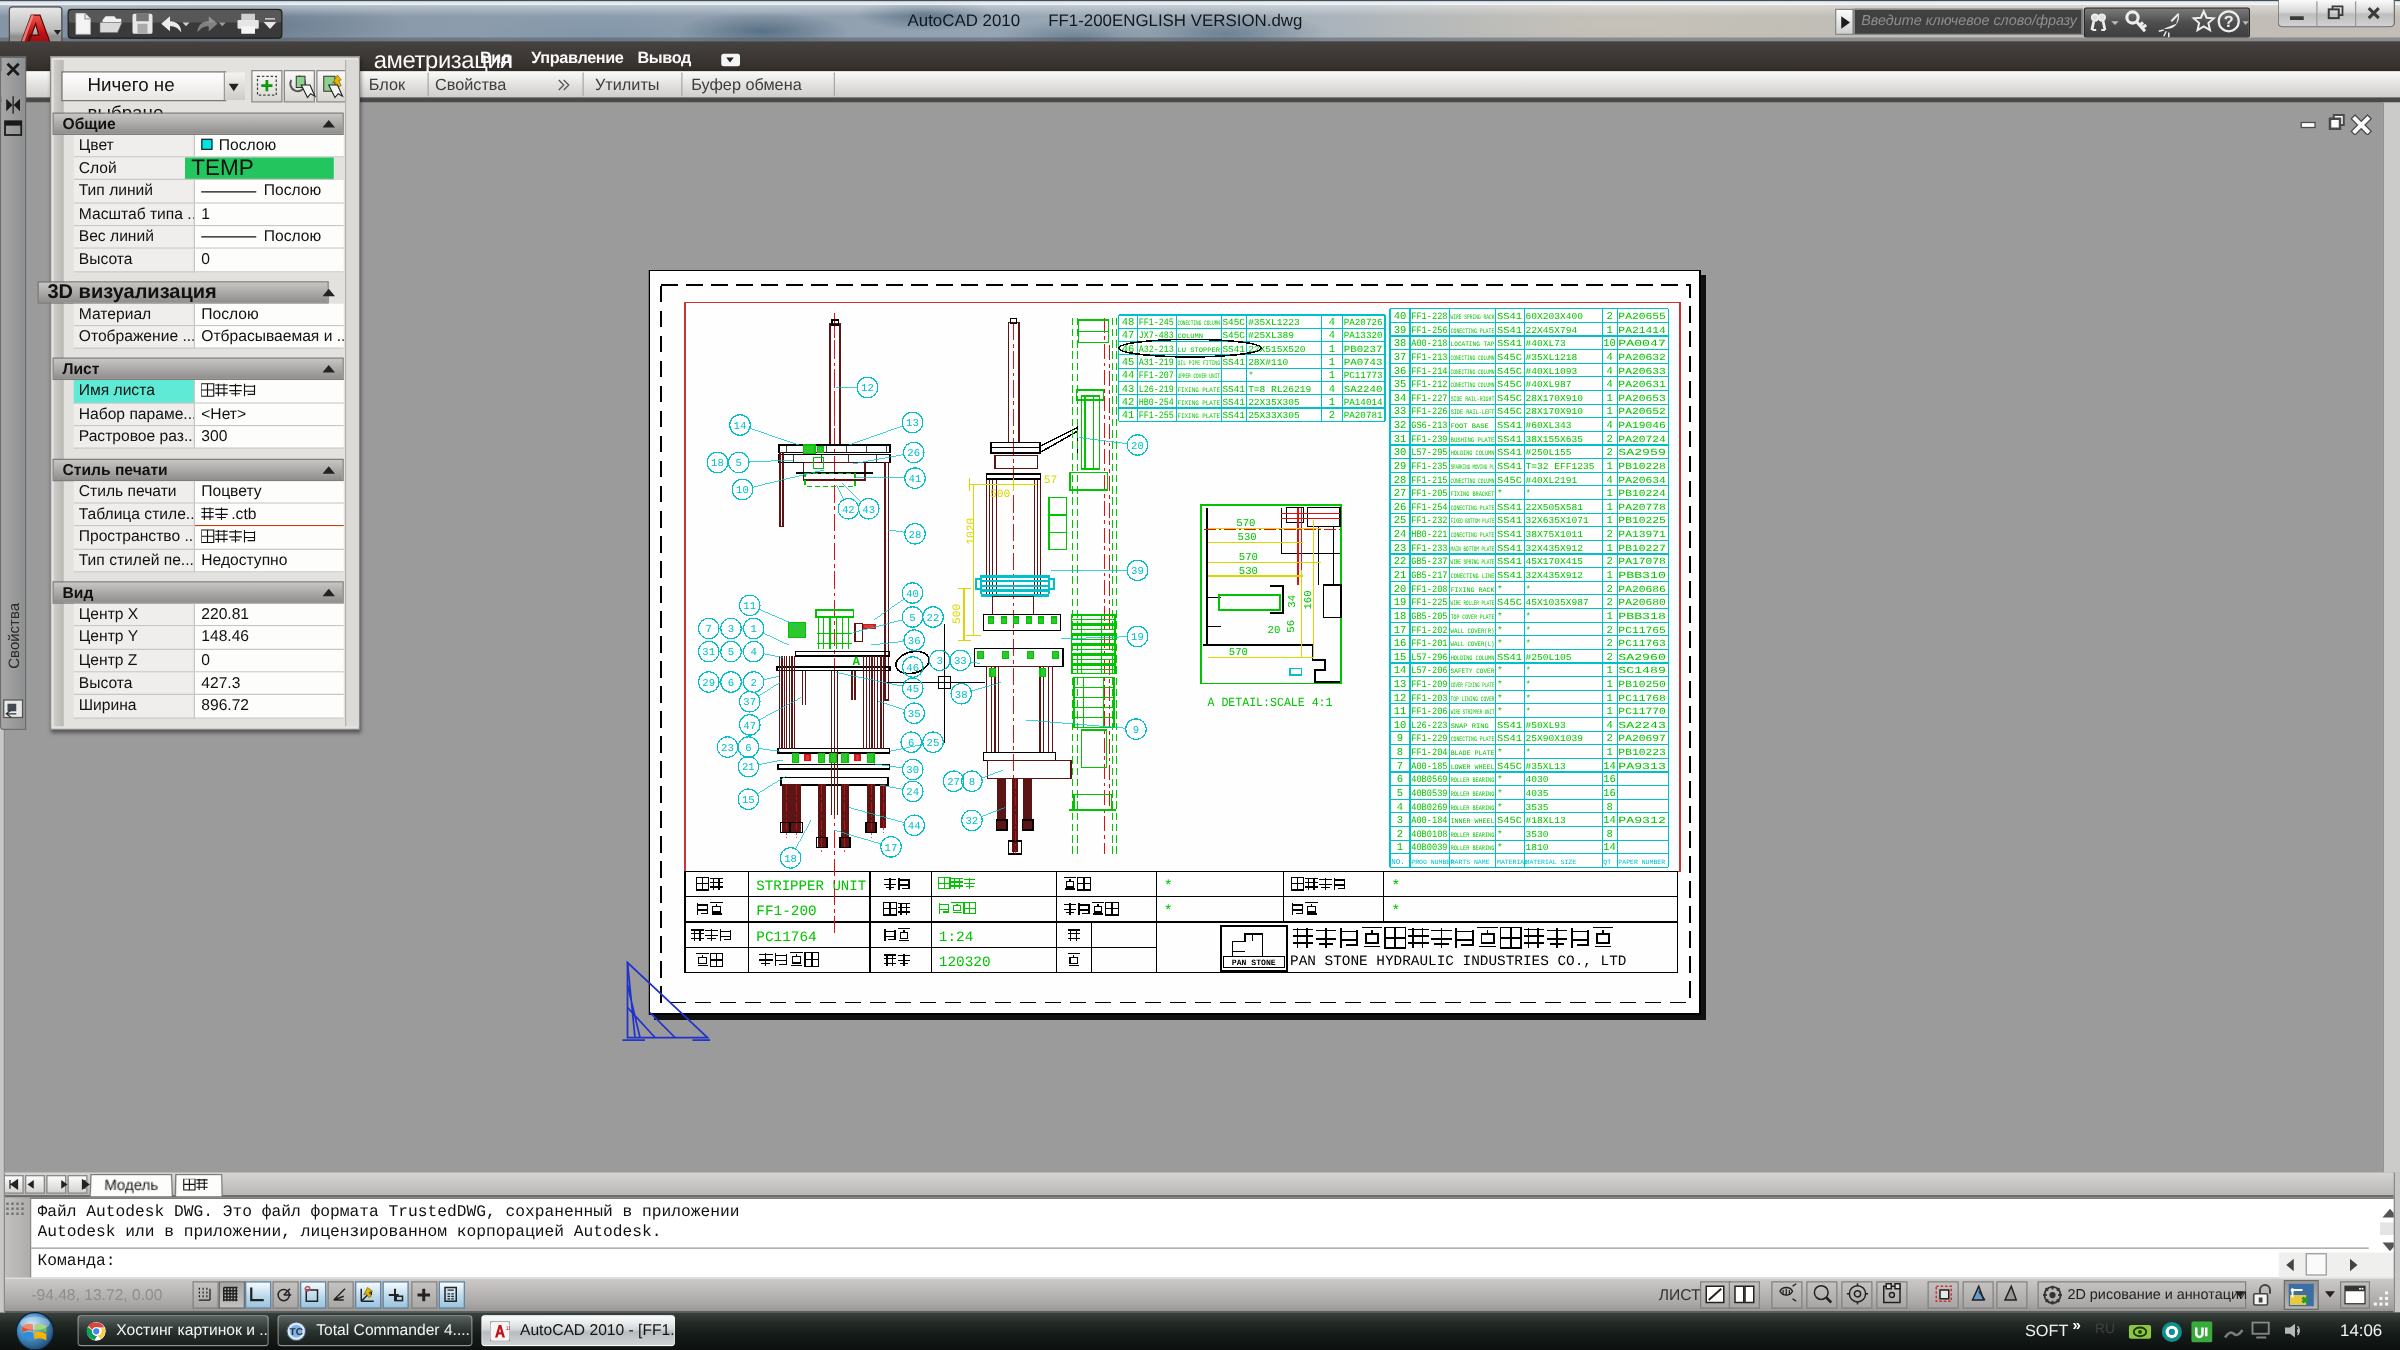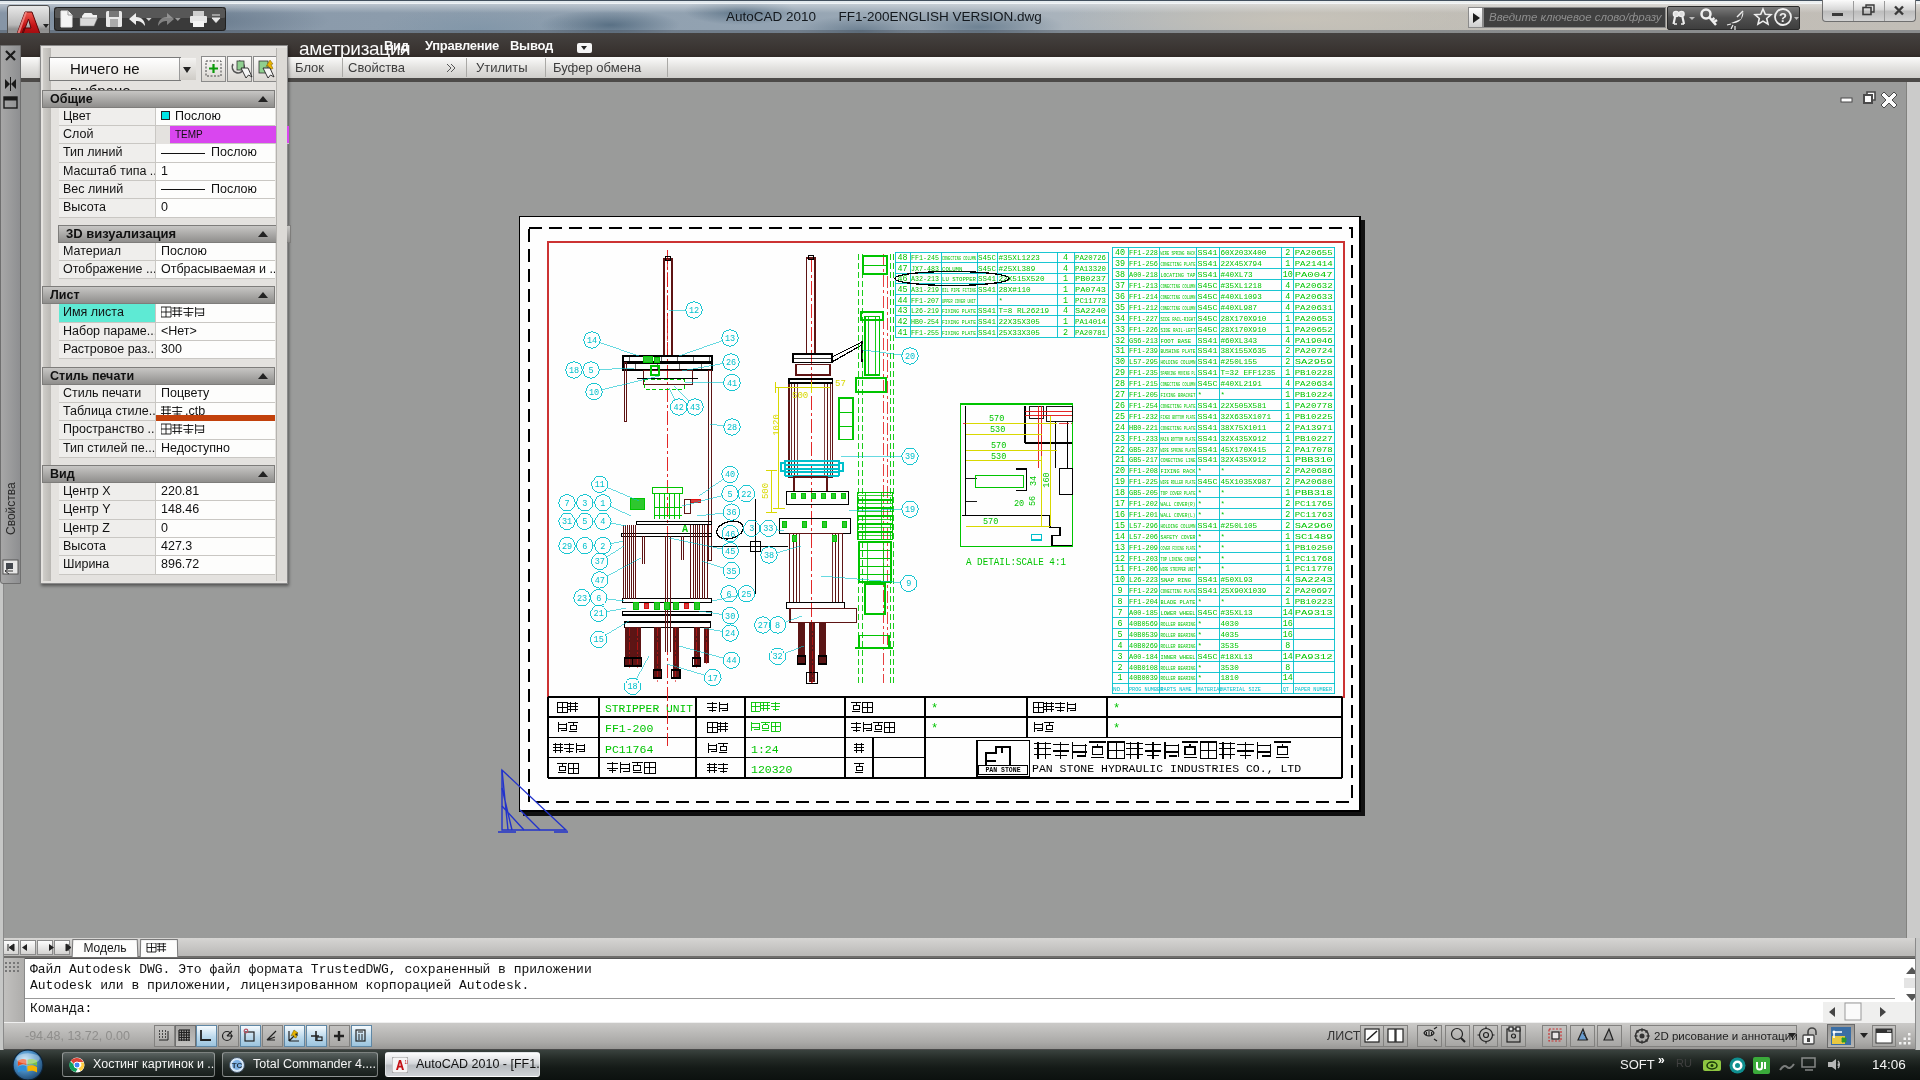--- a/index.html
+++ b/index.html
@@ -1094,30 +1094,30 @@
       <path d="M10 12 l5 10 2.5-3 3.5 2 -4 -9 z" fill="#f5f5f5" stroke="#222" stroke-width=".9"></path>
     </g>
   </svg>
 <div class="abs" style="left:42px;top:89.6px;width:233px;height:18px;background:linear-gradient(180deg,#c7c6c4,#8f8e8c);border:1px solid #7e7d7b;font-size:12.5px;font-weight:bold;color:#111;line-height:16px;padding-left:7px">Общие</div>
 <svg class="abs" style="left:258px;top:95.6px" width="10" height="7">
     <path d="M5 0 L10 6 L0 6 Z" fill="#222"></path>
   </svg>
 <div class="abs" style="left:59px;top:107.6px;width:97px;height:18.35px;background:#efeeec;border-bottom:1px solid #c9c7c3;border-right:1px solid #c9c7c3;font-size:12.5px;color:#111;line-height:17px;padding-left:4px;white-space:nowrap;overflow:hidden">Цвет</div>
 <div class="abs" style="left:156px;top:107.6px;width:119px;height:18.35px;background:#fdfdfc;border-bottom:1px solid #c9c7c3;font-size:12.5px;color:#111;line-height:17px;padding-left:5px;white-space:nowrap;overflow:hidden"><span style="display:inline-block;width:9px;height:9px;background:#00e5e5;border:1px solid #222;margin-right:5px"></span>Послою</div>
 <div class="abs" style="left:59px;top:125.9px;width:97px;height:18.35px;background:#efeeec;border-bottom:1px solid #c9c7c3;border-right:1px solid #c9c7c3;font-size:12.5px;color:#111;line-height:17px;padding-left:4px;white-space:nowrap;overflow:hidden">Слой</div>
-<div class="abs" style="left:170px;top:125.9px;width:119px;height:18.35px;background:#d946ef;border-bottom:1px solid #c9c7c3;font-size:10px;color:#111;line-height:17px;padding-left:5px;white-space:nowrap;overflow:hidden">TEMP</div>
+<div class="abs" style="left:148px;top:125.9px;width:119px;height:18.35px;background:#22c55e;border-bottom:1px solid #c9c7c3;font-size:18px;color:#111;line-height:17px;padding-left:5px;white-space:nowrap;overflow:hidden">TEMP</div>
 <div class="abs" style="left:59px;top:144.3px;width:97px;height:18.35px;background:#efeeec;border-bottom:1px solid #c9c7c3;border-right:1px solid #c9c7c3;font-size:12.5px;color:#111;line-height:17px;padding-left:4px;white-space:nowrap;overflow:hidden">Тип линий</div>
 <div class="abs" style="left:156px;top:144.3px;width:119px;height:18.35px;background:#fdfdfc;border-bottom:1px solid #c9c7c3;font-size:12.5px;color:#111;line-height:17px;padding-left:5px;white-space:nowrap;overflow:hidden"><span style="display:inline-block;width:44px;height:1px;background:#111;vertical-align:middle;margin-right:6px"></span>Послою</div>
 <div class="abs" style="left:59px;top:162.6px;width:97px;height:18.35px;background:#efeeec;border-bottom:1px solid #c9c7c3;border-right:1px solid #c9c7c3;font-size:12.5px;color:#111;line-height:17px;padding-left:4px;white-space:nowrap;overflow:hidden">Масштаб типа ...</div>
 <div class="abs" style="left:156px;top:162.6px;width:119px;height:18.35px;background:#fdfdfc;border-bottom:1px solid #c9c7c3;font-size:12.5px;color:#111;line-height:17px;padding-left:5px;white-space:nowrap;overflow:hidden">1</div>
 <div class="abs" style="left:59px;top:181.0px;width:97px;height:18.35px;background:#efeeec;border-bottom:1px solid #c9c7c3;border-right:1px solid #c9c7c3;font-size:12.5px;color:#111;line-height:17px;padding-left:4px;white-space:nowrap;overflow:hidden">Вес линий</div>
 <div class="abs" style="left:156px;top:181.0px;width:119px;height:18.35px;background:#fdfdfc;border-bottom:1px solid #c9c7c3;font-size:12.5px;color:#111;line-height:17px;padding-left:5px;white-space:nowrap;overflow:hidden"><span style="display:inline-block;width:44px;height:1px;background:#111;vertical-align:middle;margin-right:6px"></span>Послою</div>
 <div class="abs" style="left:59px;top:199.3px;width:97px;height:18.35px;background:#efeeec;border-bottom:1px solid #c9c7c3;border-right:1px solid #c9c7c3;font-size:12.5px;color:#111;line-height:17px;padding-left:4px;white-space:nowrap;overflow:hidden">Высота</div>
 <div class="abs" style="left:156px;top:199.3px;width:119px;height:18.35px;background:#fdfdfc;border-bottom:1px solid #c9c7c3;font-size:12.5px;color:#111;line-height:17px;padding-left:5px;white-space:nowrap;overflow:hidden">0</div>
-<div class="abs" style="left:58px;top:224.7px;width:233px;height:18px;background:linear-gradient(180deg,#c7c6c4,#8f8e8c);border:1px solid #7e7d7b;font-size:13px;font-weight:bold;color:#111;line-height:16px;padding-left:7px">3D визуализация</div>
+<div class="abs" style="left:30px;top:224.7px;width:233px;height:18px;background:linear-gradient(180deg,#c7c6c4,#8f8e8c);border:1px solid #7e7d7b;font-size:16px;font-weight:bold;color:#111;line-height:16px;padding-left:7px">3D визуализация</div>
 <svg class="abs" style="left:258px;top:230.7px" width="10" height="7">
     <path d="M5 0 L10 6 L0 6 Z" fill="#222"></path>
   </svg>
 <div class="abs" style="left:59px;top:242.7px;width:97px;height:18.35px;background:#efeeec;border-bottom:1px solid #c9c7c3;border-right:1px solid #c9c7c3;font-size:12.5px;color:#111;line-height:17px;padding-left:4px;white-space:nowrap;overflow:hidden">Материал</div>
 <div class="abs" style="left:156px;top:242.7px;width:119px;height:18.35px;background:#fdfdfc;border-bottom:1px solid #c9c7c3;font-size:12.5px;color:#111;line-height:17px;padding-left:5px;white-space:nowrap;overflow:hidden">Послою</div>
 <div class="abs" style="left:59px;top:261.0px;width:97px;height:18.35px;background:#efeeec;border-bottom:1px solid #c9c7c3;border-right:1px solid #c9c7c3;font-size:12.5px;color:#111;line-height:17px;padding-left:4px;white-space:nowrap;overflow:hidden">Отображение ...</div>
 <div class="abs" style="left:156px;top:261.0px;width:119px;height:18.35px;background:#fdfdfc;border-bottom:1px solid #c9c7c3;font-size:12.5px;color:#111;line-height:17px;padding-left:5px;white-space:nowrap;overflow:hidden">Отбрасываемая и ...</div>
 <div class="abs" style="left:42px;top:286.4px;width:233px;height:18px;background:linear-gradient(180deg,#c7c6c4,#8f8e8c);border:1px solid #7e7d7b;font-size:12.5px;font-weight:bold;color:#111;line-height:16px;padding-left:7px">Лист</div>
 <svg class="abs" style="left:258px;top:292.4px" width="10" height="7">
     <path d="M5 0 L10 6 L0 6 Z" fill="#222"></path>
@@ -1133,21 +1133,21 @@
 <div class="abs" style="left:156px;top:322.8px;width:119px;height:18.35px;background:#fdfdfc;border-bottom:1px solid #c9c7c3;font-size:12.5px;color:#111;line-height:17px;padding-left:5px;white-space:nowrap;overflow:hidden">&lt;Нет&gt;</div>
 <div class="abs" style="left:59px;top:341.1px;width:97px;height:18.35px;background:#efeeec;border-bottom:1px solid #c9c7c3;border-right:1px solid #c9c7c3;font-size:12.5px;color:#111;line-height:17px;padding-left:4px;white-space:nowrap;overflow:hidden">Растровое раз...</div>
 <div class="abs" style="left:156px;top:341.1px;width:119px;height:18.35px;background:#fdfdfc;border-bottom:1px solid #c9c7c3;font-size:12.5px;color:#111;line-height:17px;padding-left:5px;white-space:nowrap;overflow:hidden">300</div>
 <div class="abs" style="left:42px;top:366.5px;width:233px;height:18px;background:linear-gradient(180deg,#c7c6c4,#8f8e8c);border:1px solid #7e7d7b;font-size:12.5px;font-weight:bold;color:#111;line-height:16px;padding-left:7px">Стиль печати</div>
 <svg class="abs" style="left:258px;top:372.5px" width="10" height="7">
     <path d="M5 0 L10 6 L0 6 Z" fill="#222"></path>
   </svg>
 <div class="abs" style="left:59px;top:384.5px;width:97px;height:18.35px;background:#efeeec;border-bottom:1px solid #c9c7c3;border-right:1px solid #c9c7c3;font-size:12.5px;color:#111;line-height:17px;padding-left:4px;white-space:nowrap;overflow:hidden">Стиль печати</div>
 <div class="abs" style="left:156px;top:384.5px;width:119px;height:18.35px;background:#fdfdfc;border-bottom:1px solid #c9c7c3;font-size:12.5px;color:#111;line-height:17px;padding-left:5px;white-space:nowrap;overflow:hidden">Поцвету</div>
 <div class="abs" style="left:59px;top:402.8px;width:97px;height:18.35px;background:#efeeec;border-bottom:1px solid #c9c7c3;border-right:1px solid #c9c7c3;font-size:12.5px;color:#111;line-height:17px;padding-left:4px;white-space:nowrap;overflow:hidden">Таблица стиле...</div>
-<div class="abs" style="left:156px;top:402.8px;width:119px;height:18.35px;background:#fdfdfc;border-bottom:6px solid #c2410c;font-size:12.5px;color:#111;line-height:17px;padding-left:5px;white-space:nowrap;overflow:hidden"><svg width="24" height="12" style="vertical-align:-2px">
+<div class="abs" style="left:156px;top:402.8px;width:119px;height:18.35px;background:#fdfdfc;border-bottom:1px solid #c2410c;font-size:12.5px;color:#111;line-height:17px;padding-left:5px;white-space:nowrap;overflow:hidden"><svg width="24" height="12" style="vertical-align:-2px">
       <path d="M0.0 2.0h10.0M0.0 5.0h10.0M0.0 8.5h10.0M2.5 1.0v10.0M7.0 1.0v10.0" stroke="#111" stroke-width="0.9" fill="none"></path>
       <path d="M11.2 2.5h10.0M16.2 1.0v10.0M11.2 6.5h10.0M12.7 9.0h7.0" stroke="#111" stroke-width="0.9" fill="none"></path>
     </svg><span>.ctb</span></div>
 <div class="abs" style="left:59px;top:421.2px;width:97px;height:18.35px;background:#efeeec;border-bottom:1px solid #c9c7c3;border-right:1px solid #c9c7c3;font-size:12.5px;color:#111;line-height:17px;padding-left:4px;white-space:nowrap;overflow:hidden">Пространство ...</div>
 <div class="abs" style="left:156px;top:421.2px;width:119px;height:18.35px;background:#fdfdfc;border-bottom:1px solid #c9c7c3;font-size:12.5px;color:#111;line-height:17px;padding-left:5px;white-space:nowrap;overflow:hidden"><svg width="44" height="12" style="vertical-align:-2px">
       <path d="M0.0 1.0h10.0v10.0h-10.0zM0.0 6.0h10.0M5.0 1.0v10.0" stroke="#111" stroke-width="0.9" fill="none"></path>
       <path d="M11.2 2.0h10.0M11.2 5.0h10.0M11.2 8.5h10.0M13.7 1.0v10.0M18.2 1.0v10.0" stroke="#111" stroke-width="0.9" fill="none"></path>
       <path d="M22.4 2.5h10.0M27.4 1.0v10.0M22.4 6.5h10.0M23.9 9.0h7.0" stroke="#111" stroke-width="0.9" fill="none"></path>
       <path d="M34.6 1.0v10.0M34.6 3.0h8.5M34.6 7.0h8.5M42.6 2.0v8.0M37.1 9.5h5.0" stroke="#111" stroke-width="0.9" fill="none"></path>
     </svg></div>

